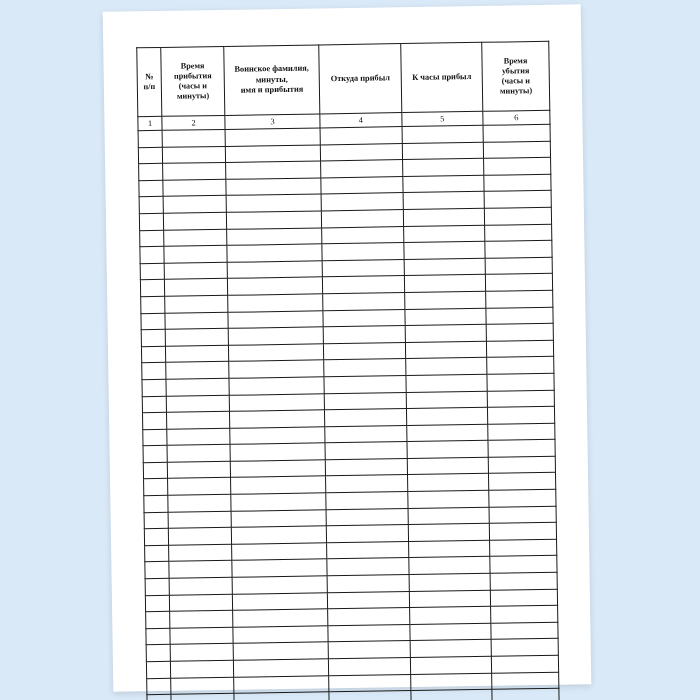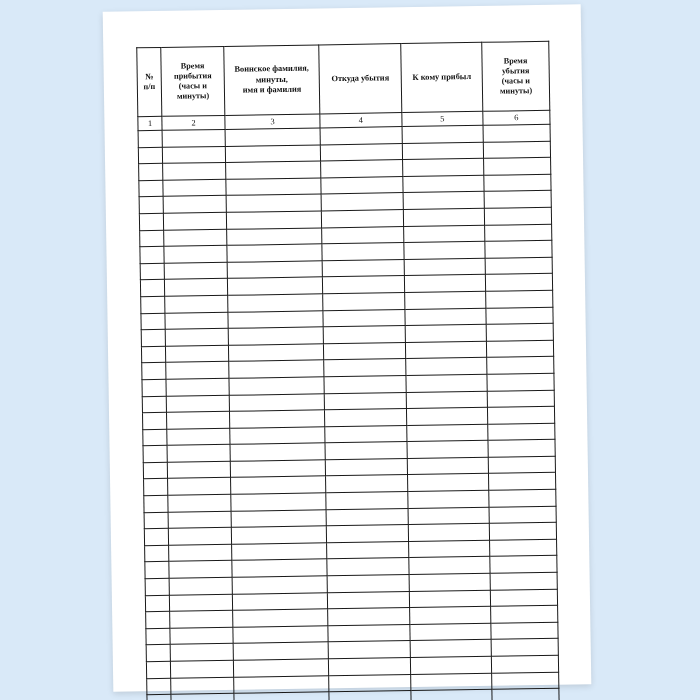--- a/index.html
+++ b/index.html
@@ -100,27 +100,27 @@
             </th>
             <th class="head-cell">
               <div>Время</div>
               <div>прибытия</div>
               <div>(часы и</div>
               <div>минуты)</div>
             </th>
             <th class="head-cell wide">
               <div>Воинское фамилия,</div>
               <div>минуты,</div>
-              <div>имя и фамилия</div>
+              <div>имя и прибытия</div>
             </th>
             <th class="head-cell wide">
-              <div>Откуда убытия</div>
+              <div>Откуда прибыл</div>
             </th>
             <th class="head-cell wide">
-              <div>К кому прибыл</div>
+              <div>К часы прибыл</div>
             </th>
             <th class="head-cell">
               <div>Время</div>
               <div>убытия</div>
               <div>(часы и</div>
               <div>минуты)</div>
             </th>
           </tr>
           <tr class="numrow">
             <td>1</td>

